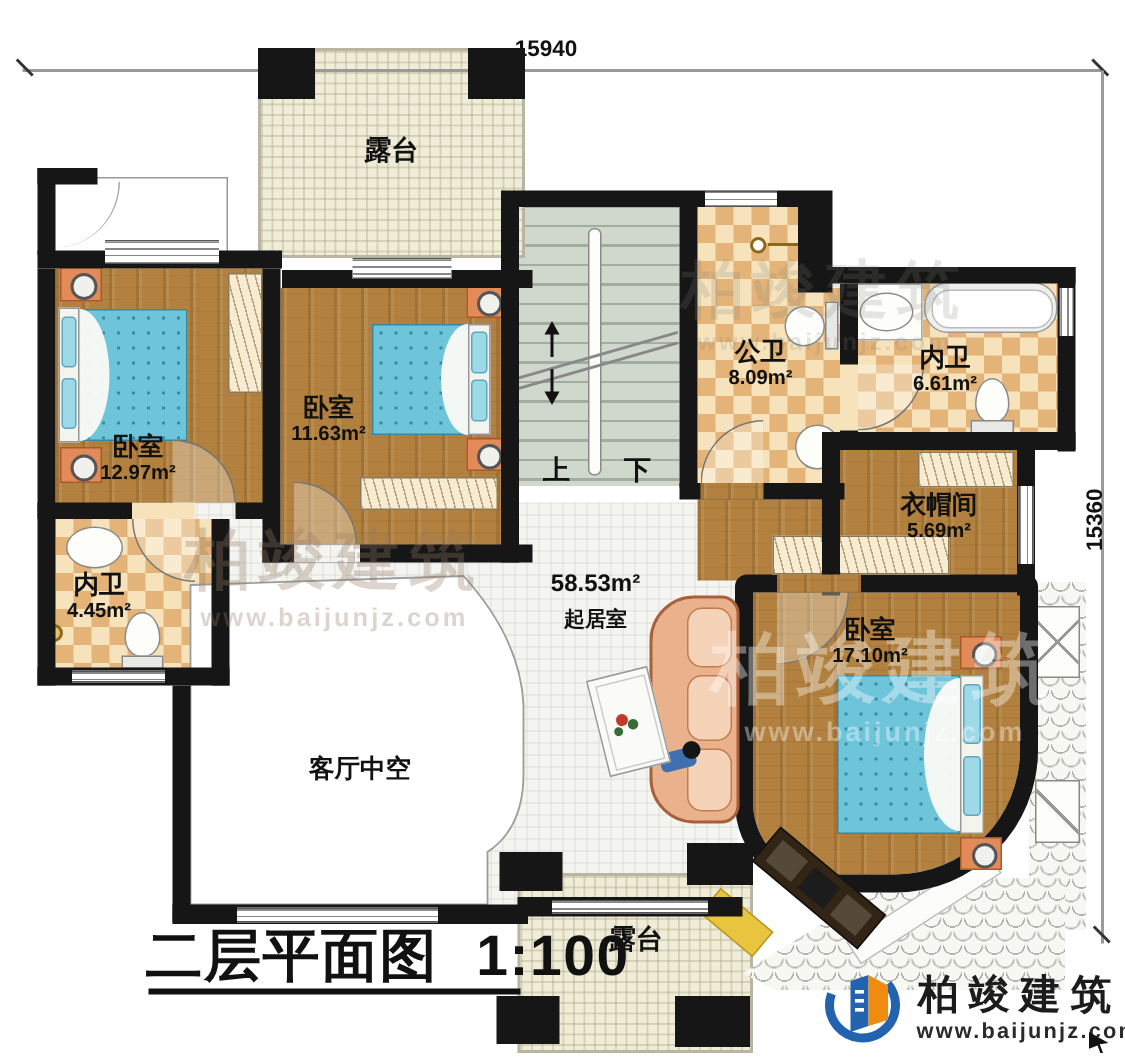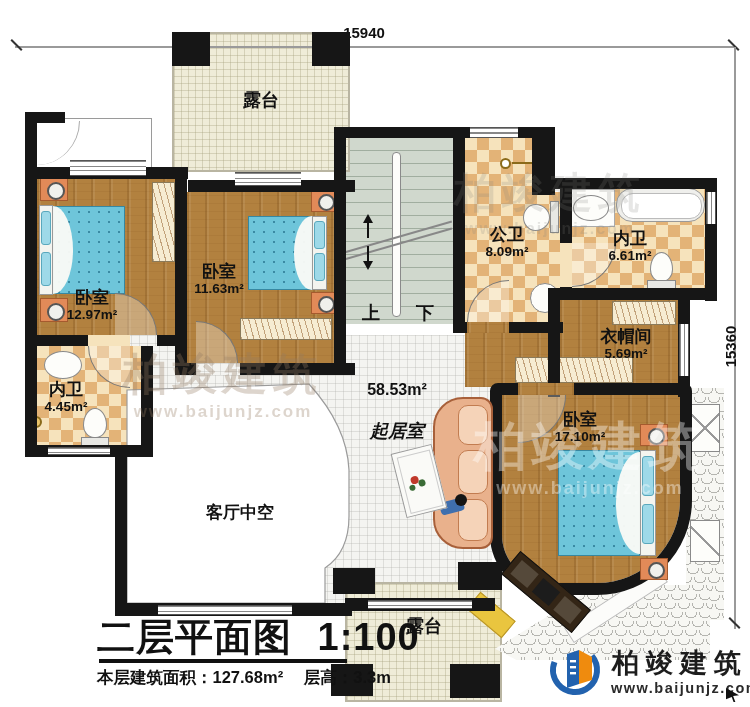--- a/index.html
+++ b/index.html
@@ -284,42 +284,38 @@
   <div class="room-label" style="left:626px;top:327px;">
     <span class="nm">衣帽间</span>
     <span class="ar">5.69m²</span>
   </div>
   <div class="room-label" style="left:66px;top:380px;">
     <span class="nm">内卫</span>
     <span class="ar">4.45m²</span>
   </div>
   <div class="room-label" style="left:397px;top:381px;">
     <span class="ar" style="font-size:16px;">58.53m²</span>
-    <span class="nm" style="font-size:18px;margin-top:22px;font-style:italic;">起居室</span>
+    <span class="nm" style="font-size:14px;margin-top:6px;">起居室</span>
   </div>
   <div class="room-label" style="left:580px;top:410px;">
     <span class="nm">卧室</span>
     <span class="ar">17.10m²</span>
   </div>
   <div class="room-label" style="left:240px;top:503px;text-align:right;">
     <span class="nm">客厅中空</span>
   </div>
   <div class="room-label" style="left:424px;top:616px;">
     <span class="nm" style="font-size:18px;">露台</span>
   </div>
 
   <div class="a" style="left:97px;top:612px;font-size:38px;font-weight:600;letter-spacing:1px;z-index:6;">
     <span>二层平面图</span>
     <span style="margin-left:14px;">1:100</span>
   </div>
   <div class="a" style="left:99px;top:659px;width:248px;height:3.5px;background:#101010;z-index:6;"></div>
-  <div class="a" style="left:97px;top:667px;font-size:16.5px;font-weight:600;z-index:6;white-space:nowrap;">
-    <span>本层建筑面积：</span><span>127.68m²</span>
-    <span style="margin-left:16px;">层高：</span><span>3.3m</span>
-  </div>
 
   <svg class="a" style="left:545px;top:638px;z-index:6;" width="60" height="60" viewBox="0 0 60 60">
     <circle cx="30" cy="32" r="22" fill="none" stroke="#2262ae" stroke-width="6" stroke-dasharray="92 46" transform="rotate(-40 30 32)"></circle>
     <polygon points="22,16 34,12 34,46 22,50" fill="#2262ae"></polygon>
     <polygon points="34,12 47,19 47,42 34,46" fill="#ef8b0e"></polygon>
     <rect x="25" y="22" width="6" height="2.4" fill="#fff"></rect>
     <rect x="25" y="28" width="6" height="2.4" fill="#fff"></rect>
     <rect x="25" y="34" width="6" height="2.4" fill="#fff"></rect>
   </svg>
   <div class="a" style="left:612px;top:645px;font-size:27px;font-weight:800;letter-spacing:7px;z-index:6;color:#1c1c1c;">柏竣建筑</div>

